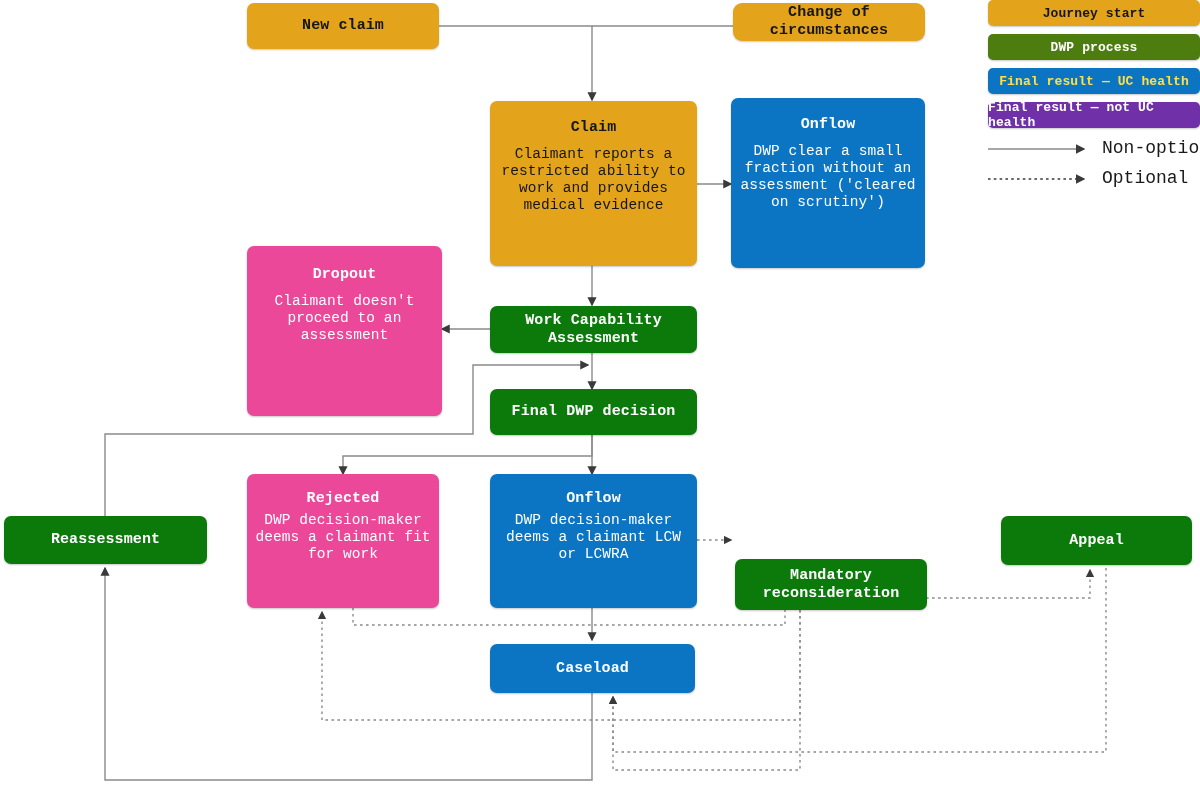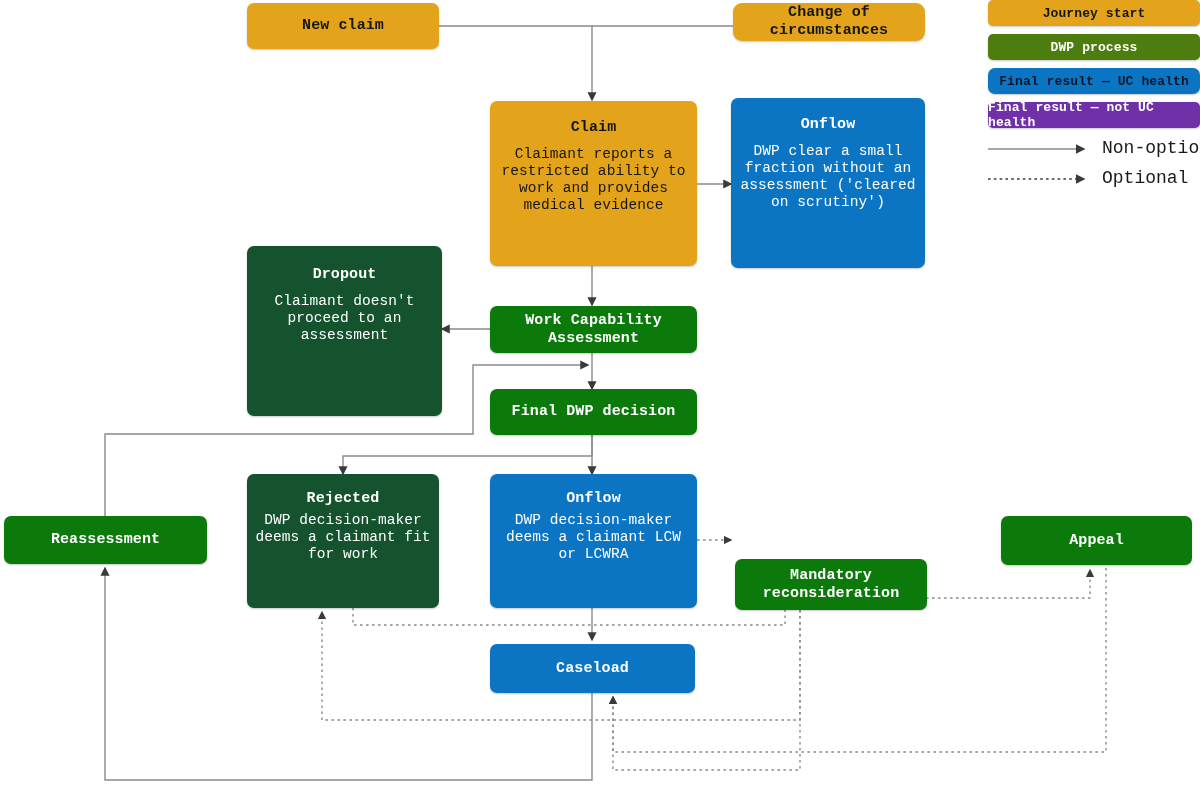--- a/index.html
+++ b/index.html
@@ -34,41 +34,41 @@
     letter-spacing: .1px;
   }
   .node .desc {
     font-size: 14.5px;
     margin-top: 9px;
     letter-spacing: .05px;
   }
   .node.orange { background: #E3A41B; color: #161616; }
   .node.green  { background: #0B7A0B; color: #ffffff; }
   .node.blue   { background: #0B75C4; color: #ffffff; }
-  .node.purple { background: #14532d; color: #ffffff; }
+  .node.purple { background: #ec4899; color: #ffffff; }
   .node.single .title { font-size: 15px; }
 
   
   .legend { position: absolute; left: 988px; top: 0px; width: 212px; }
   .legend-chip {
     position: relative;
     height: 26px;
     border-radius: 5px;
     display: flex;
     align-items: center;
     justify-content: center;
     font-size: 13px;
     font-weight: bold;
     margin-bottom: 8px;
     box-shadow: 0 1px 2px rgba(0,0,0,0.22);
     letter-spacing: .1px;
   }
   .legend-chip.orange { background: #E3A41B; color: #161616; }
   .legend-chip.green  { background: #4d7c0f; color: #ffffff; }
-  .legend-chip.blue   { background: #0B75C4; color: #0f172a; border-radius: 7px; }
+  .legend-chip.blue   { background: #0B75C4; color: #fde047; }
   .legend-chip.purple { background: #7030A8; color: #ffffff; }
 
   .legend-line-row {
     display: flex;
     align-items: center;
     height: 24px;
     margin-top: 6px;
   }
   .legend-line-row .swatch { width: 104px; height: 12px; position: relative; }
   .legend-line-row .lbl { font-size: 18px; color: #1a1a1a; margin-left: 10px; white-space: nowrap; }

